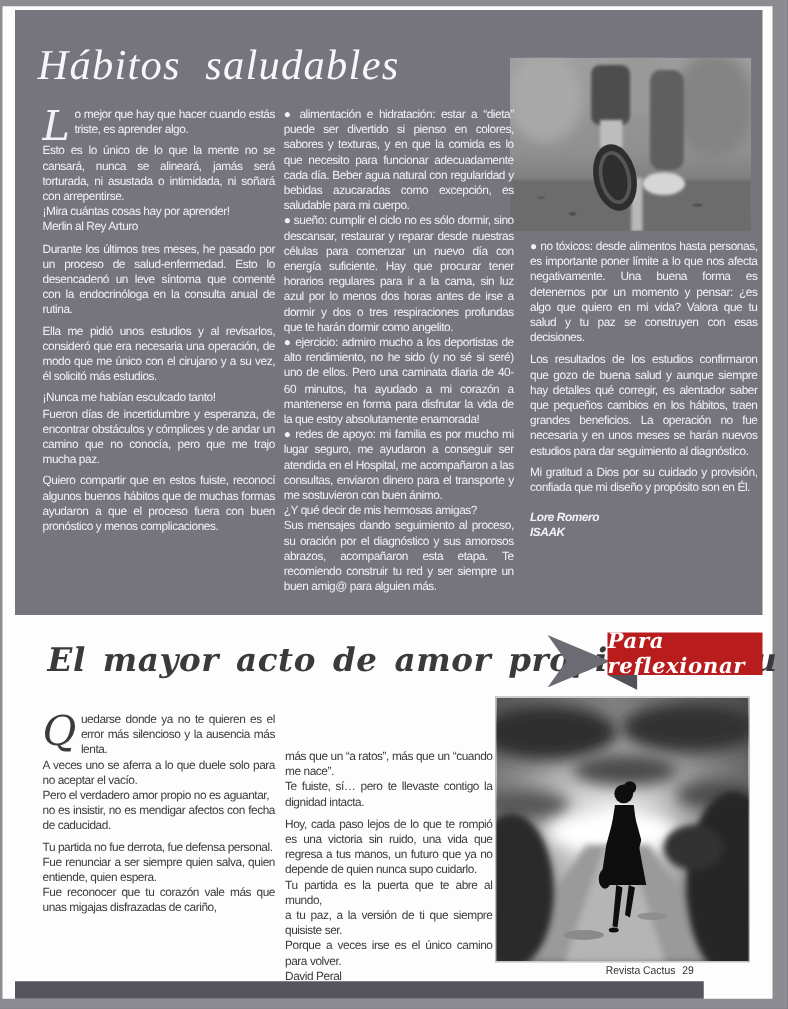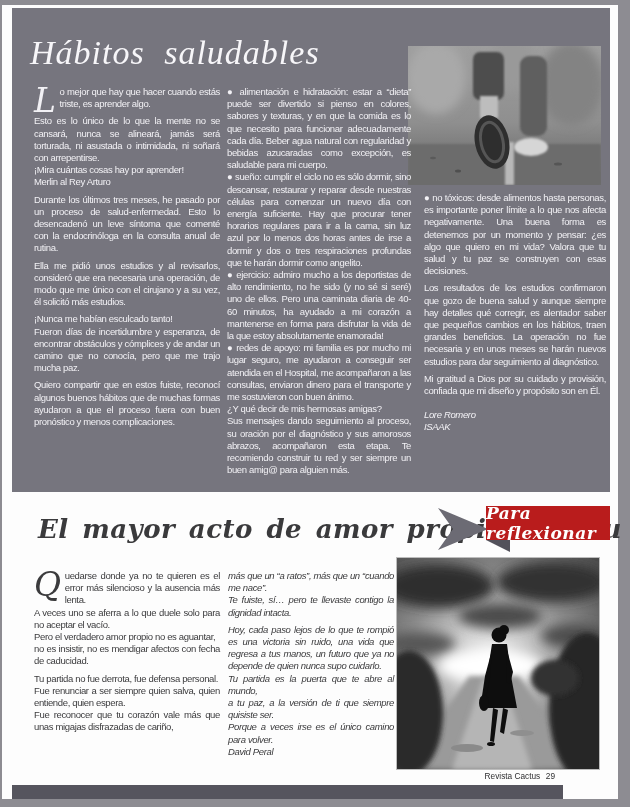--- a/index.html
+++ b/index.html
@@ -41,21 +41,21 @@
   .col-t1{left:34px;top:86px;width:186px;}
   .col-t2{left:227px;top:86px;width:184px;}
   .col-t3{left:424px;top:192px;width:182px;}
   .dropcap{
     float:left;
     font-family:"DejaVu Serif", serif;font-style:italic;
     font-size:33px;line-height:26px;padding:2px 4px 0 0;
     color:#f2f1f5;
   }
   .sig{font-style:italic;margin-top:12px;}
-  .sig div{line-height:12.2px;}
+  .sig div{line-height:12.2px;font-weight:bold;}
   
   .title-bottom{
     position:absolute;left:38px;top:514px;width:420px;margin:0;
     font-family:"DejaVu Serif", serif;font-style:italic;font-weight:bold;
     font-size:26px;color:#3a3a3c;letter-spacing:0.5px;word-spacing:4px;
     white-space:nowrap;
   }
   .banner-chevron{
     position:absolute;left:438px;top:508px;width:50px;height:42px;
     background:#6c6b74;
@@ -69,21 +69,21 @@
     font-family:"DejaVu Serif", serif;font-style:italic;font-weight:bold;
     font-size:17px;color:#ffffff;letter-spacing:0.5px;
   }
   .banner-fold{
     position:absolute;left:486px;top:540px;width:24px;height:12px;
     background:#53525b;
     clip-path:polygon(0 0, 100% 0, 100% 100%);
   }
   .col-dark{color:#3b3b3d;}
   .col-b1{left:34px;top:570px;width:186px;}
-  .col-b2{left:228px;top:570px;width:166px;font-style:italic;}
+  .col-b2{left:228px;top:600px;width:166px;}
   .col-dark .dropcap{color:#3b3b3d;}
   .author{margin-top:12px;}
   
   .footer{
     position:absolute;left:420px;top:771px;width:135px;
     text-align:right;font-size:9px;color:#2e2e30;
     transform:scaleX(0.92);transform-origin:right;
   }
   .footer .pagenum{margin-left:6px;}
   .bottom-bar{

